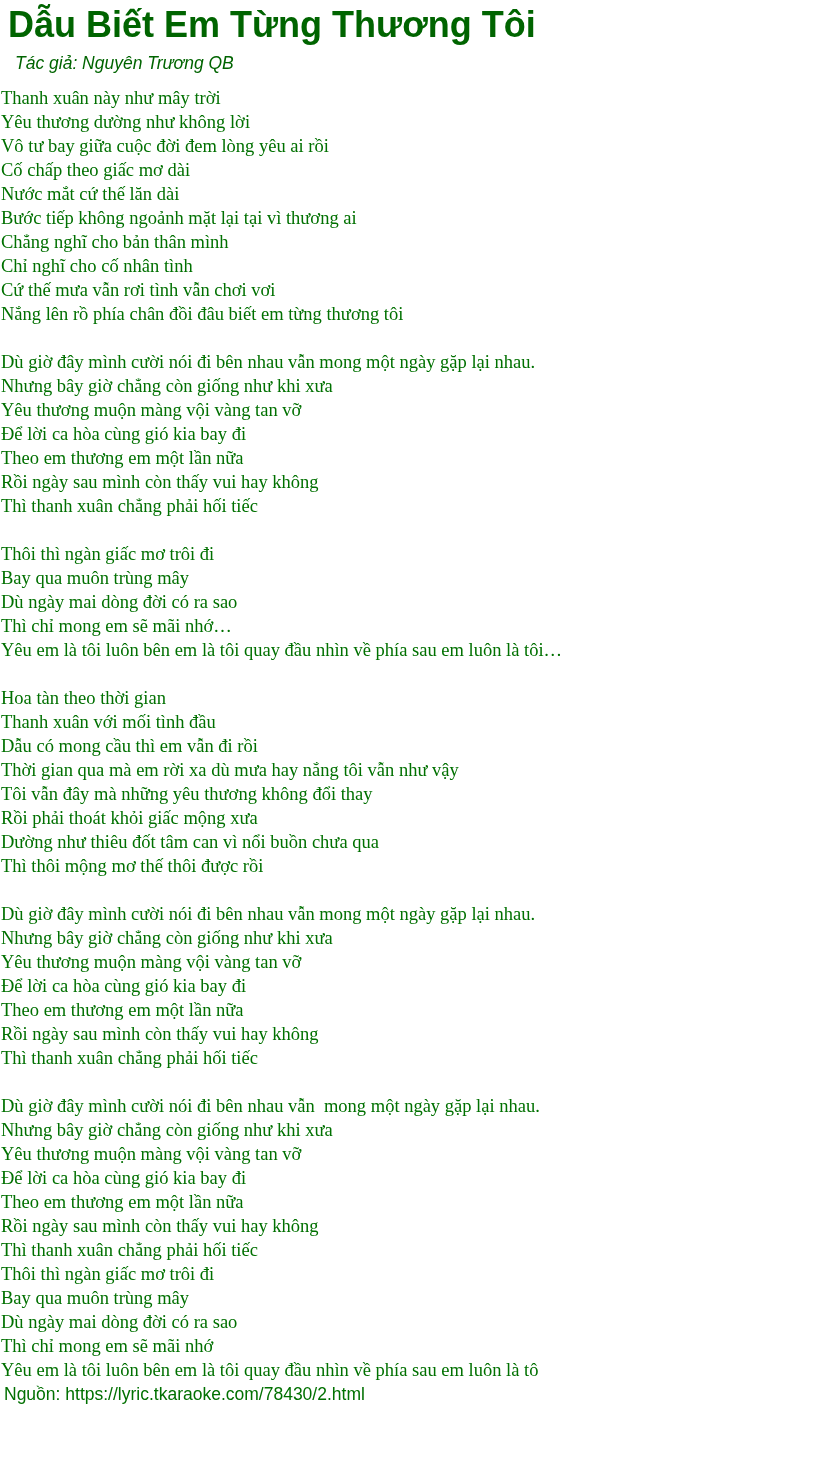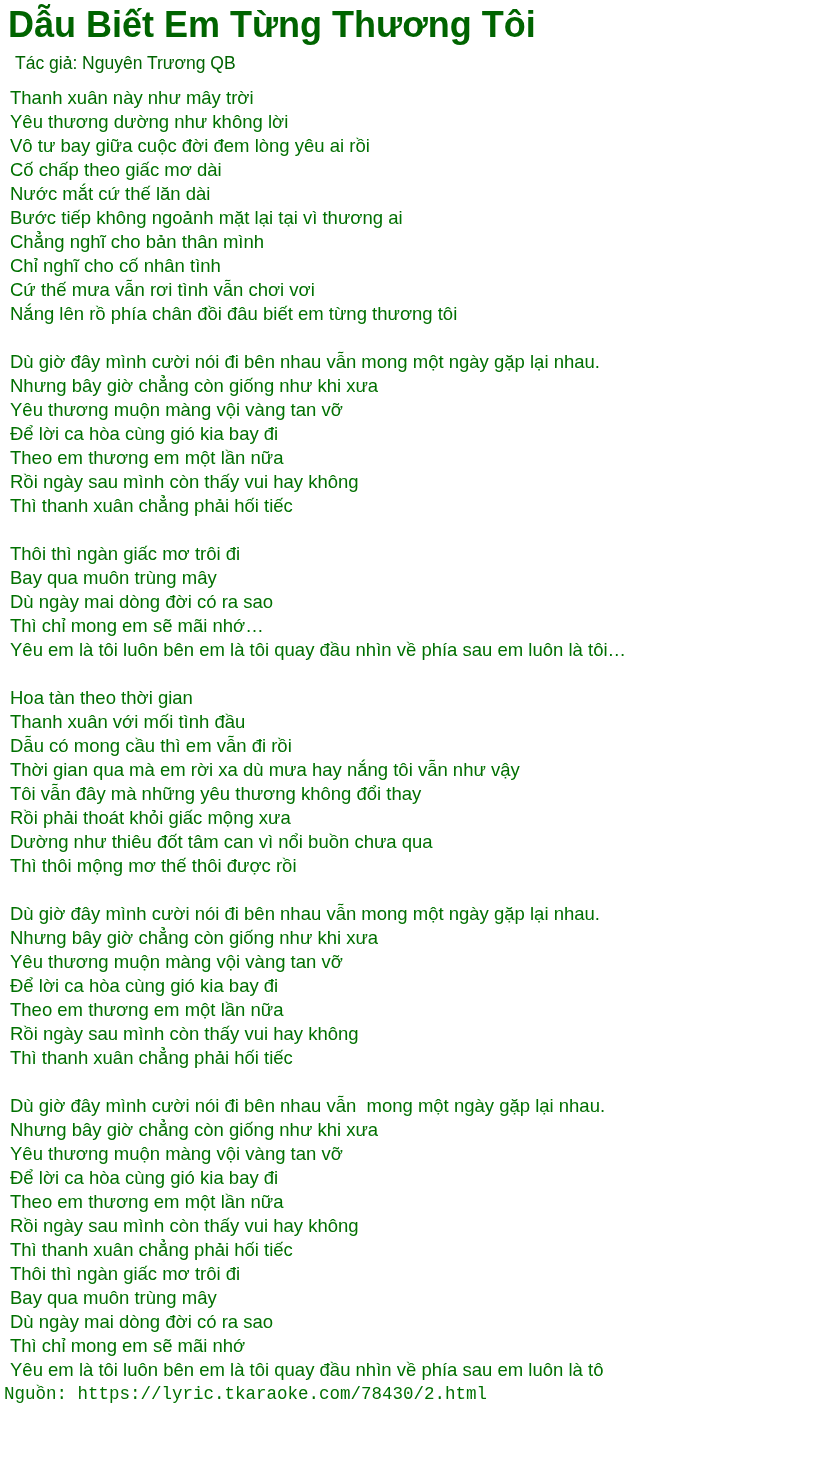--- a/index.html
+++ b/index.html
@@ -33,43 +33,44 @@
     font-weight: 700;
     color: var(--title-color);
     letter-spacing: 0px;
     white-space: nowrap;
   }
   .author {
     margin: 0;
     padding: 6px 0 0 15px;
     font-size: 17.5px;
     line-height: 20px;
+    font-style: italic;
     color: var(--title-color);
     white-space: nowrap;
   }
   .lyrics {
-    padding: 13px 0 0 10px;
+    padding: 13px 0 0 1px;
+    font-family: Liberation Serif, serif;
   }
   p.section {
     margin: 0 0 24px 0;
     font-size: 18.5px;
     line-height: 24px;
     color: var(--text-color);
     white-space: pre-wrap; 
   }
   p.section:last-child {
     margin-bottom: 0;
   }
   .source {
     padding: 0 2px 0 4px;
     font-size: 17.5px;
     line-height: 24px;
     color: var(--text-color);
     white-space: nowrap;
-    font-family: Liberation Mono, monospace;
   }
 </style>
 </head>
 <body>
 
 <div class="page">
 
   <h1 class="song-title">Dẫu Biết Em Từng Thương Tôi</h1>
 
   <div class="author">Tác giả: Nguyên Trương QB</div>

